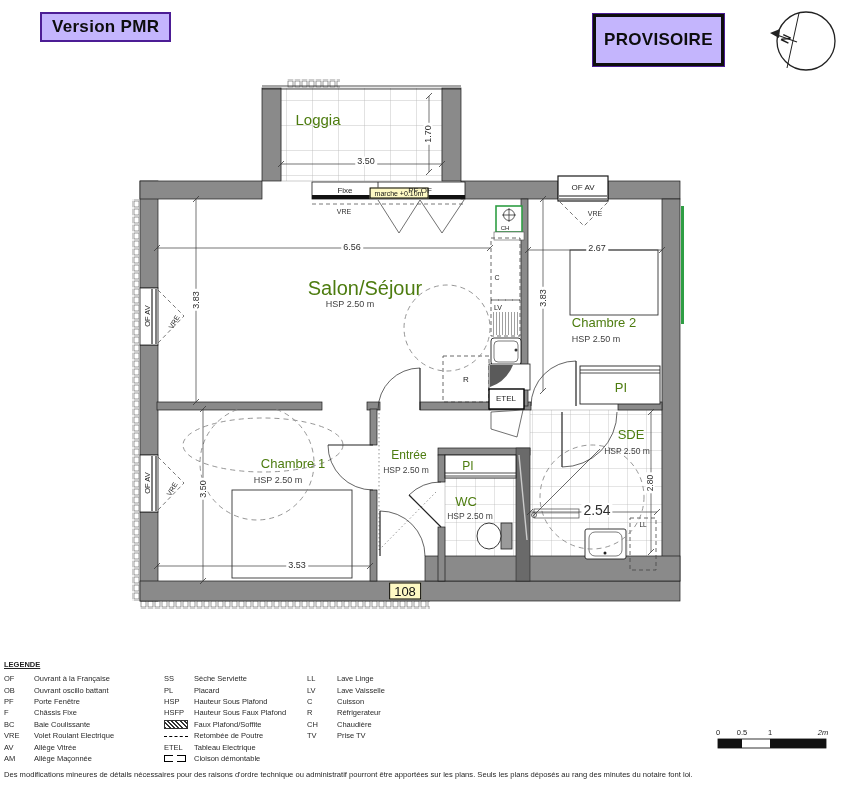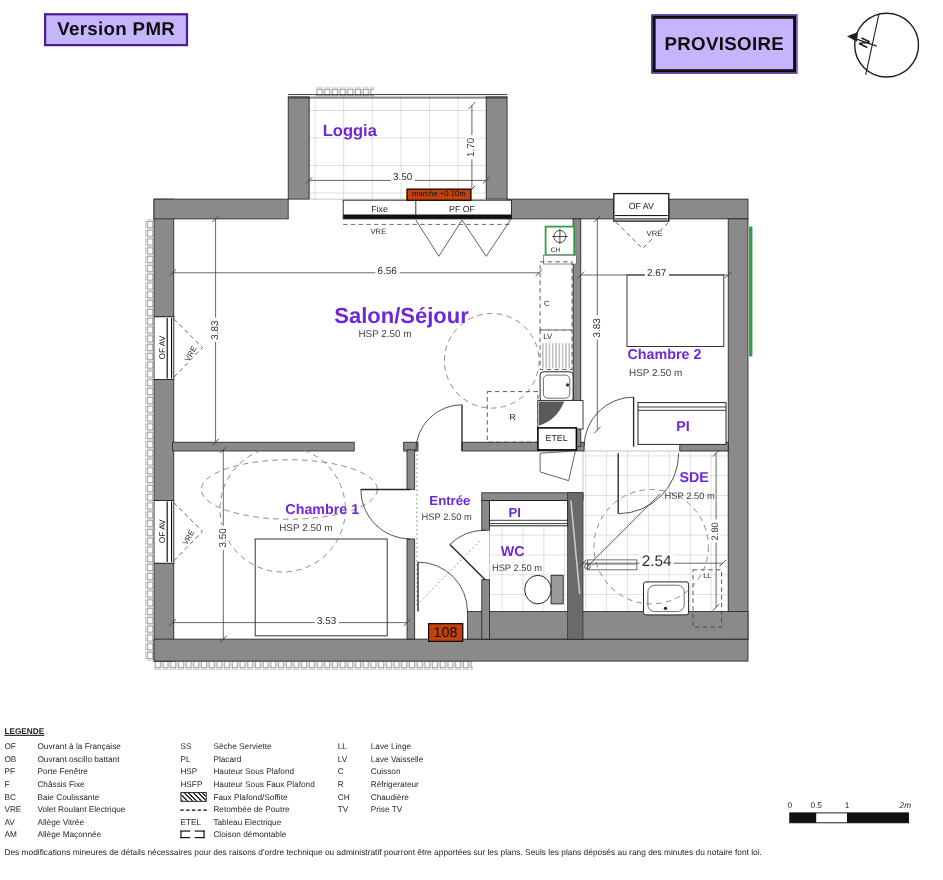--- a/index.html
+++ b/index.html
@@ -1,25 +1,25 @@
 <!DOCTYPE html>
 <html><head>
 <meta charset="utf-8">
 <style>
   html,body{margin:0;padding:0;background:#fff;}
   #screen{position:relative;width:857px;height:800px;overflow:hidden;background:#fff;
           font-family:"Liberation Sans","DejaVu Sans",sans-serif;color:#111;}
   #plan-svg{position:absolute;left:0;top:0;}
   #plan-labels{position:absolute;left:0;top:0;width:857px;height:800px;pointer-events:none;}
   .plan-label{position:absolute;white-space:nowrap;line-height:1;}
-  .pl-room{color:#6d28d9;font-weight:700;}
+  .pl-room{color:#4d7c0f;font-weight:400;}
   .pl-hsp{color:#3f3f3f;}
   .pl-dim{color:#2e2e2e;background:#fff;padding:0 2px;}
   .pl-tiny{color:#1c1c1c;}
-  .pl-box{background:#c2410c;border:1px solid #000;padding:1px 4px;color:#111;}
+  .pl-box{background:#fef9c3;border:1px solid #000;padding:1px 4px;color:#111;margin-top:16px;}
   
   .title-box{position:absolute;border:2px solid #4c1d95;background:#c4b5fd;padding:3px 10px;
              font-size:17px;font-weight:700;letter-spacing:.3px;color:#0d0d0d;}
   #version-box{left:40px;top:12px;}
   #provisoire-box{left:592px;top:13px;border-width:1px;box-shadow:0 0 0 2px #fff,0 0 0 3px #0d0d0d inset;padding:16px 11px;}
   
   #legend{position:absolute;left:4px;top:660px;width:620px;}
   #legend-title{font-size:7.5px;font-weight:700;text-decoration:underline;color:#222;margin-bottom:4px;}
   #legend-cols{position:relative;}
   .lg-col{position:absolute;top:0;}

